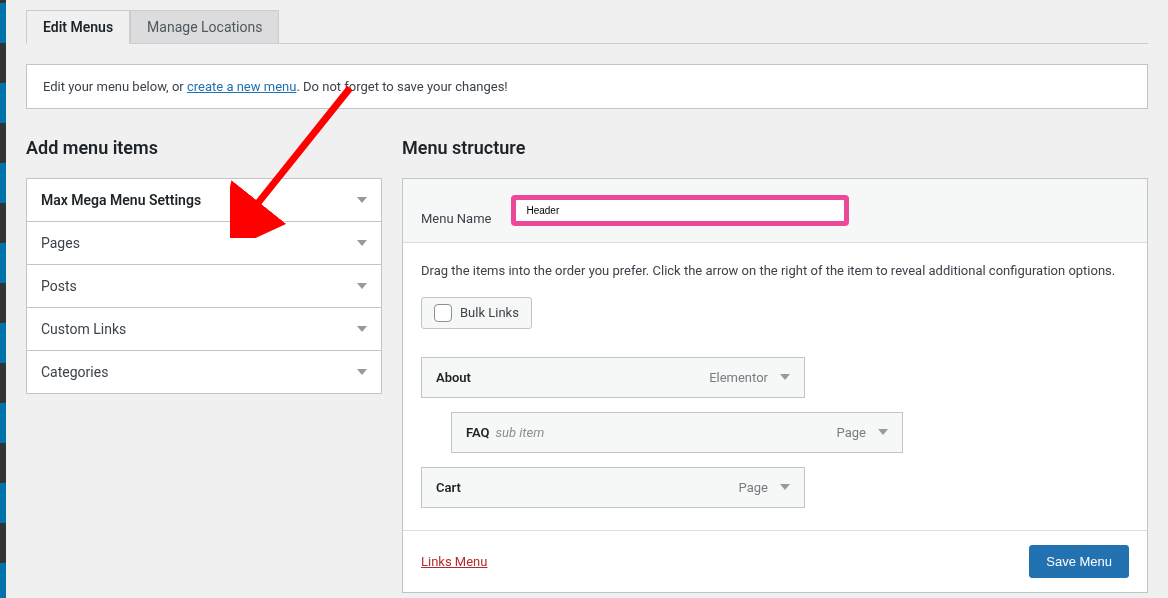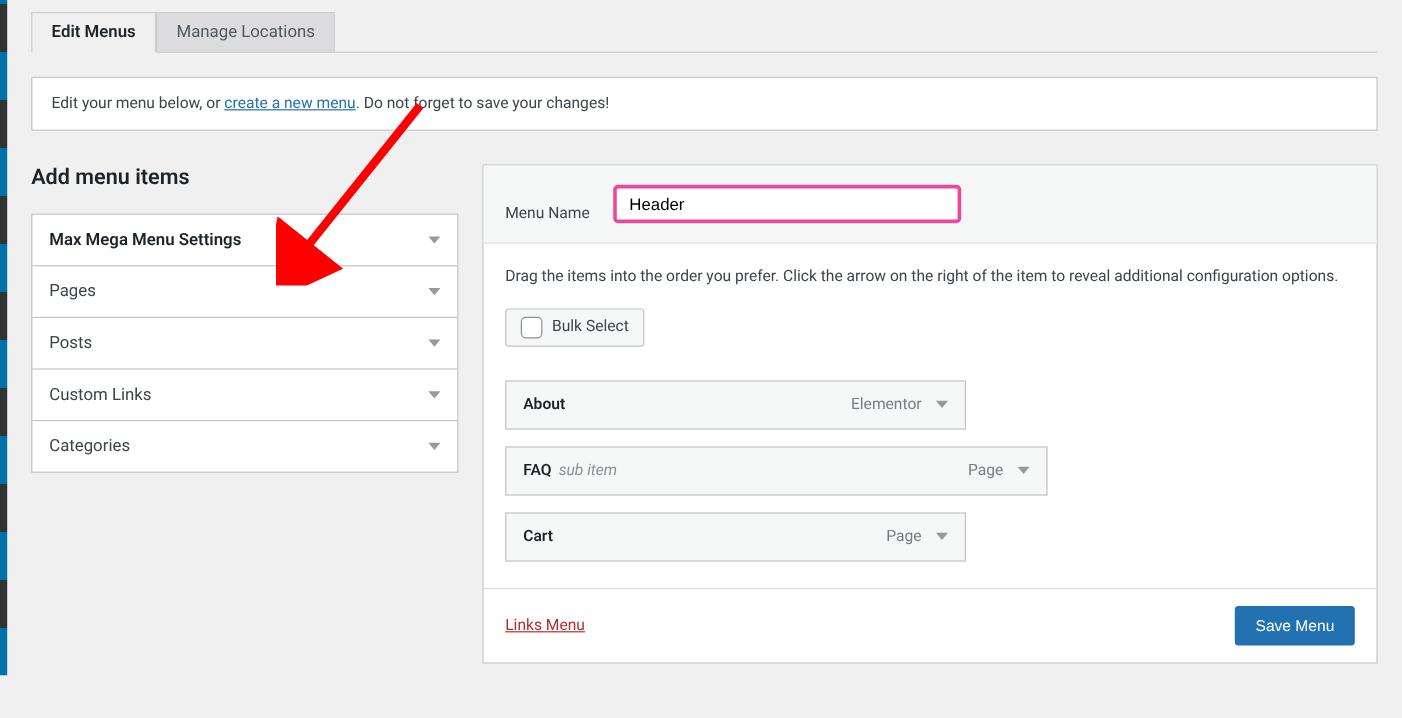--- a/index.html
+++ b/index.html
@@ -114,25 +114,25 @@
       display: flex;
       align-items: flex-end;
       gap: 20px;
       background: #f6f7f7;
     }
     .menu-header label {
       font-size: 13px;
       color: #3c434a;
     }
     .menu-header input {
-      border: 3px solid #ec4899;
+      border: 5px solid #ec4899;
       border-radius: 4px;
       padding: 5px 10px;
-      font-size: 14px;
-      width: 290px;
+      font-size: 10px;
+      width: 338px;
     }
     .menu-body {
       padding: 18px 18px 8px 18px;
     }
     .menu-body p {
       font-size: 13px;
       color: #3c434a;
       margin-bottom: 16px;
       line-height: 1.5;
     }
@@ -157,20 +157,21 @@
       border: 1px solid #c3c4c7;
       background: #f6f7f7;
       padding: 12px 14px;
       display: flex;
       align-items: center;
       font-size: 13px;
       width: 384px;
       margin-bottom: 14px;
     }
     .menu-item.indented {
+      margin-left: 30px;
       width: 452px;
     }
     .menu-item .title {
       font-weight: 600;
       color: #1d2327;
       margin-right: 6px;
     }
     .menu-item .subtitle {
       color: #8c8f94;
       font-style: italic;
@@ -247,30 +248,31 @@
           <span class="triangle-down"></span>
         </div>
         <div class="accordion-item">
           <span>Categories</span>
           <span class="triangle-down"></span>
         </div>
       </div>
     </div>
 
     <div class="right-col">
+      <h2>Menu structure</h2>
       <div class="menu-box">
         <div class="menu-header">
           <label>Menu Name</label>
           <input type="text" value="Header" style="">
         </div>
         <div class="menu-body">
           <p>Drag the items into the order you prefer. Click the arrow on the right of the item to reveal additional configuration options.</p>
           <div class="bulk-select">
             <span class="checkbox"></span>
-            <span>Bulk Select</span>
+            <span>Bulk Links</span>
           </div>
 
           <div class="menu-item">
             <span class="title">About</span>
             <span class="spacer"></span>
             <span class="type">Elementor</span>
             <span class="triangle-down"></span>
           </div>
 
           <div class="menu-item indented">

